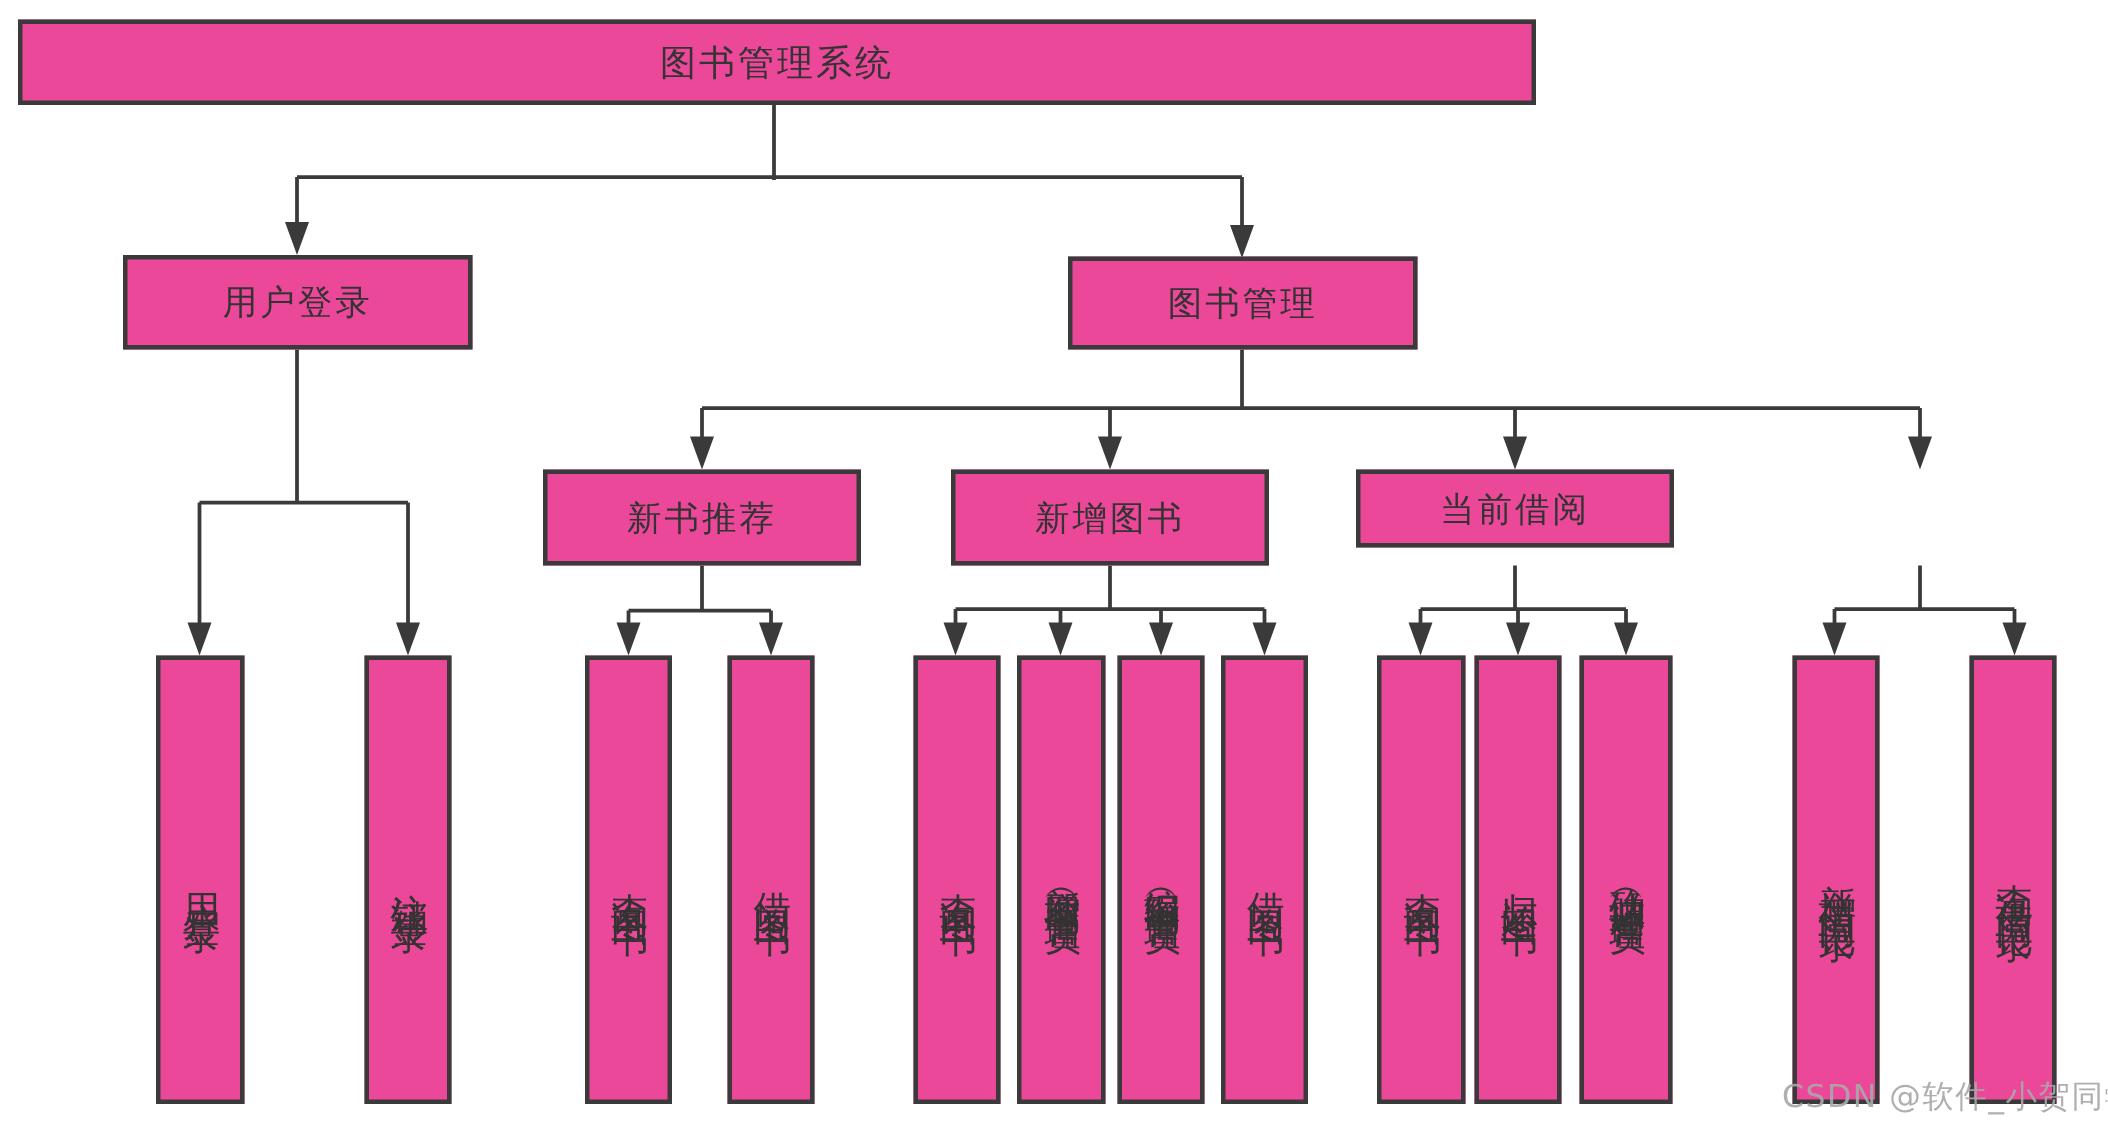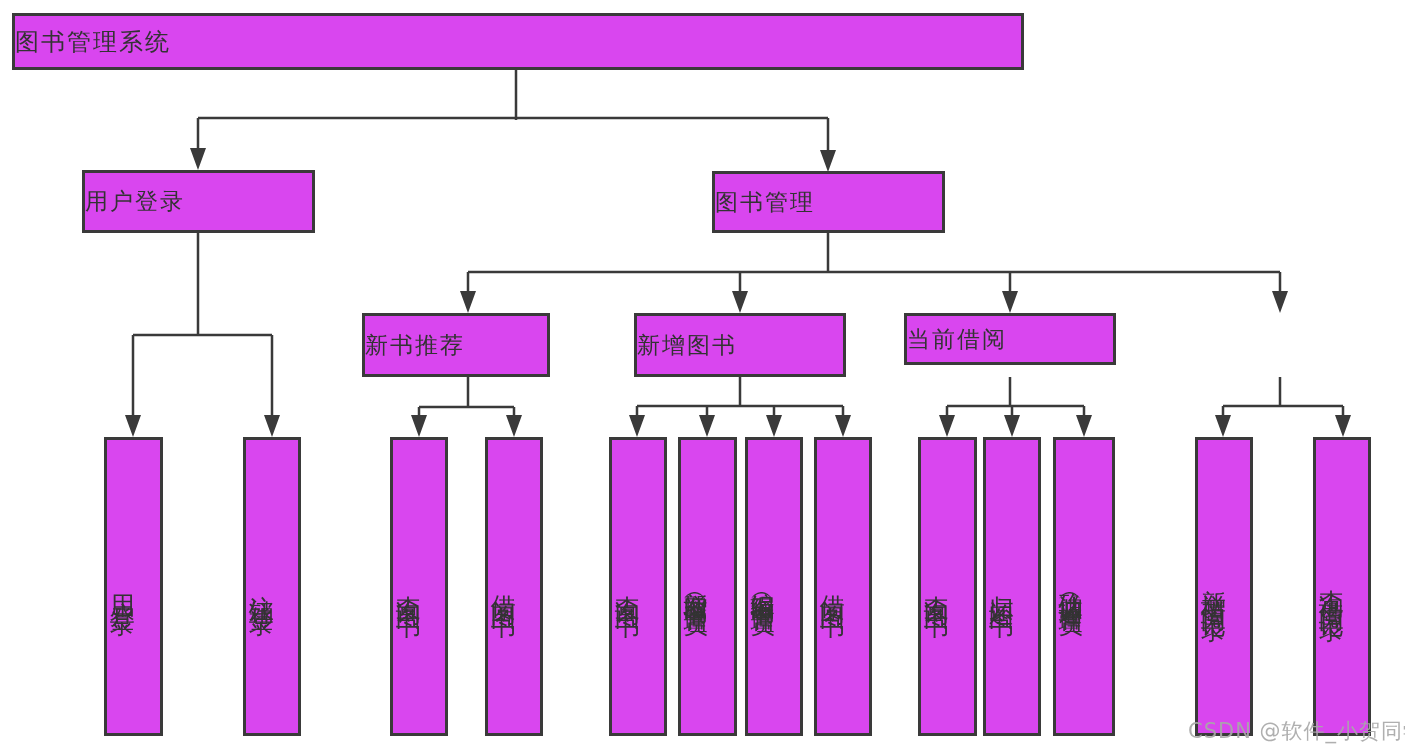--- a/index.html
+++ b/index.html
@@ -2,22 +2,22 @@
 <html><head>
 <meta charset="utf-8">
 <style>
   html,body{margin:0;padding:0;background:#ffffff;}
   .canvas{
     position:relative;width:1405px;height:747px;background:#ffffff;
     font-family:"DejaVu Sans","Liberation Sans",sans-serif;color:#333333;overflow:hidden;
   }
   .connectors{position:absolute;left:0;top:0;z-index:1;}
   .node{
-    position:absolute;background:#d946ef;border:3px solid #3a3a3a;box-sizing:border-box;
-    display:flex;align-items:center;z-index:2;
+    position:absolute;background:#ec4899;border:3px solid #3a3a3a;box-sizing:border-box;
+    display:flex;align-items:center;justify-content:center;z-index:2;
   }
   .hlabel{font-size:23px;letter-spacing:2px;white-space:nowrap;}
   .root .hlabel{font-size:24px;}
   .leaf{top:437px;height:299px;}
   .vlabel{
     writing-mode:vertical-rl;text-orientation:mixed;
     font-size:25px;letter-spacing:6px;line-height:1.15;white-space:nowrap;
   }
   .vlabel.long{letter-spacing:3px;font-size:24px;}
   .watermark{
@@ -54,21 +54,21 @@
     <span class="hlabel">图书管理系统</span>
   </div>
 
   <div class="node" style="left:82px;top:170px;width:233px;height:63px;">
     <span class="hlabel">用户登录</span>
   </div>
   <div class="node" style="left:712px;top:171px;width:233px;height:62px;">
     <span class="hlabel">图书管理</span>
   </div>
 
-  <div class="node" style="left:362px;top:313px;width:188px;height:64px;">
+  <div class="node" style="left:362px;top:313px;width:212px;height:64px;">
     <span class="hlabel">新书推荐</span>
   </div>
   <div class="node" style="left:634px;top:313px;width:212px;height:64px;">
     <span class="hlabel">新增图书</span>
   </div>
   <div class="node" style="left:904px;top:313px;width:212px;height:52px;">
     <span class="hlabel">当前借阅</span>
   </div>
 
   <div class="node leaf" style="left:104px;width:59px;">

